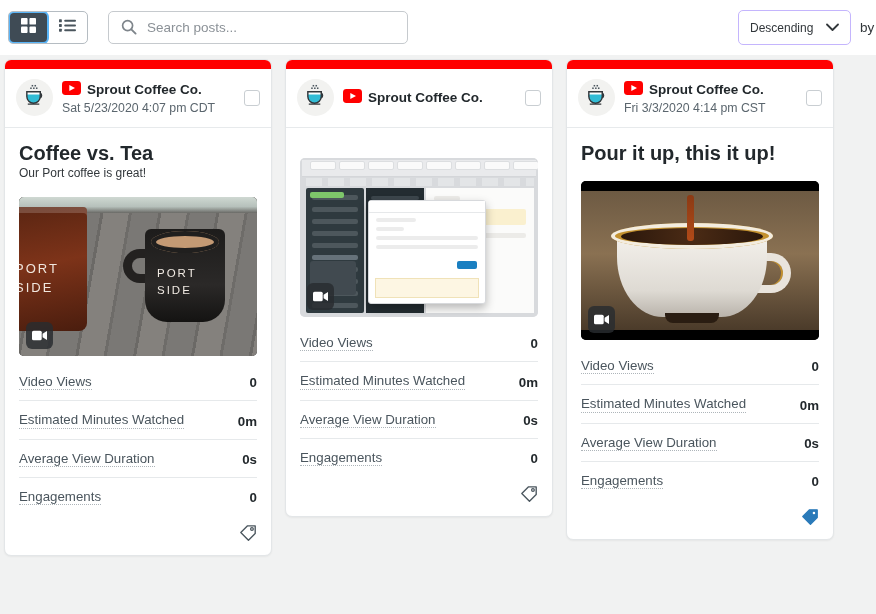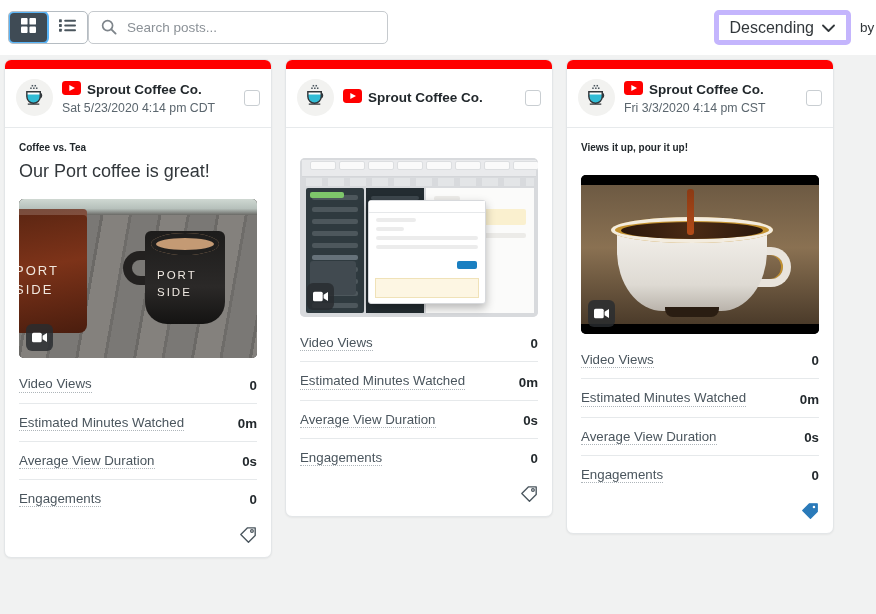--- a/index.html
+++ b/index.html
@@ -42,20 +42,21 @@
   }
   .view-btn.active {
     background: #3f4b55;
     border-radius: 4px;
     box-shadow: 0 0 0 2px #59b5f8;
     margin: 1px;
     width: 37px; height: 29px;
   }
 
   .search-wrap {
+    margin-left: 20px;
     flex: 0 0 300px;
     position: relative;
     height: 33px;
   }
   .search-input {
     width: 100%; height: 33px;
     border: 1px solid #c6cace;
     border-radius: 5px;
     padding: 0 10px 0 38px;
     font-size: 13.5px;
@@ -74,28 +75,28 @@
   .toolbar-right {
     position: absolute;
     right: 0; top: 0;
     height: 55px;
     display: flex; align-items: center;
     padding-right: 0;
   }
   .sort-select {
     height: 35px;
     min-width: 113px;
-    border: 5px solid #c4b5fd;
+    border: 1px solid #c4b5fd;
     border-radius: 5px;
     background: #fff;
     display: flex; align-items: center;
     justify-content: space-between;
     gap: 8px;
     padding: 0 11px;
-    font-size: 16px;
+    font-size: 12px;
     color: #32373b;
     cursor: pointer;
   }
   .sort-by-label {
     font-size: 13.5px;
     color: #32373b;
     margin-left: 9px;
     white-space: nowrap;
     overflow: hidden;
     width: 16px;
@@ -152,27 +153,27 @@
     width: 16px; height: 16px;
     border: 1.5px solid #c9ced2;
     border-radius: 3px;
     background: #fff;
     flex: 0 0 16px;
     cursor: pointer;
   }
 
   .card-body { padding: 14px 14px 0 14px; }
   .post-title {
-    font-size: 10px;
+    font-size: 20px;
     font-weight: bold;
     color: #22282c;
-    margin-bottom: 6px;
+    margin-bottom: 0;
   }
   .post-text {
-    font-size: 18px;
+    font-size: 12px;
     color: #32373b;
     line-height: 1.35;
   }
 
   .media-wrap {
     margin: 16px 14px 0 14px;
     height: 159px;
     border-radius: 5px;
     position: relative;
     overflow: hidden;
@@ -424,21 +425,21 @@
       <div class="head-text">
         <div class="head-name-row">
           <span>
             <svg width="19" height="14" viewBox="0 0 19 14">
               <rect x="0" y="0" width="19" height="14" rx="3.4" fill="#ff0000"></rect>
               <polygon points="7.3,4 13,7 7.3,10" fill="#ffffff"></polygon>
             </svg>
           </span>
           <span class="profile-name">Sprout Coffee Co.</span>
         </div>
-        <div class="timestamp">Sat 5/23/2020 4:14 pm CDT</div>
+        <div class="timestamp">Sat 5/23/2020 4:07 pm CDT</div>
       </div>
       <div class="card-checkbox"></div>
     </div>
 
     <div class="card-body">
       <div class="post-title">Coffee vs. Tea</div>
       <div class="post-text">Our Port coffee is great!</div>
     </div>
 
     <div class="media-wrap">
@@ -646,21 +647,21 @@
             </svg>
           </span>
           <span class="profile-name">Sprout Coffee Co.</span>
         </div>
         <div class="timestamp">Fri 3/3/2020 4:14 pm CST</div>
       </div>
       <div class="card-checkbox"></div>
     </div>
 
     <div class="card-body">
-      <div class="post-title">Views it up, pour it up!</div>
+      <div class="post-title">Pour it up, this it up!</div>
     </div>
 
     <div class="media-wrap">
       <div class="img-pour">
         <div class="pour-scene">
           <div class="cup-handle"></div>
           <div class="cup"></div>
           <div class="cup-rim"></div>
           <div class="cup-liquid"></div>
           <div class="pour-stream"></div>

